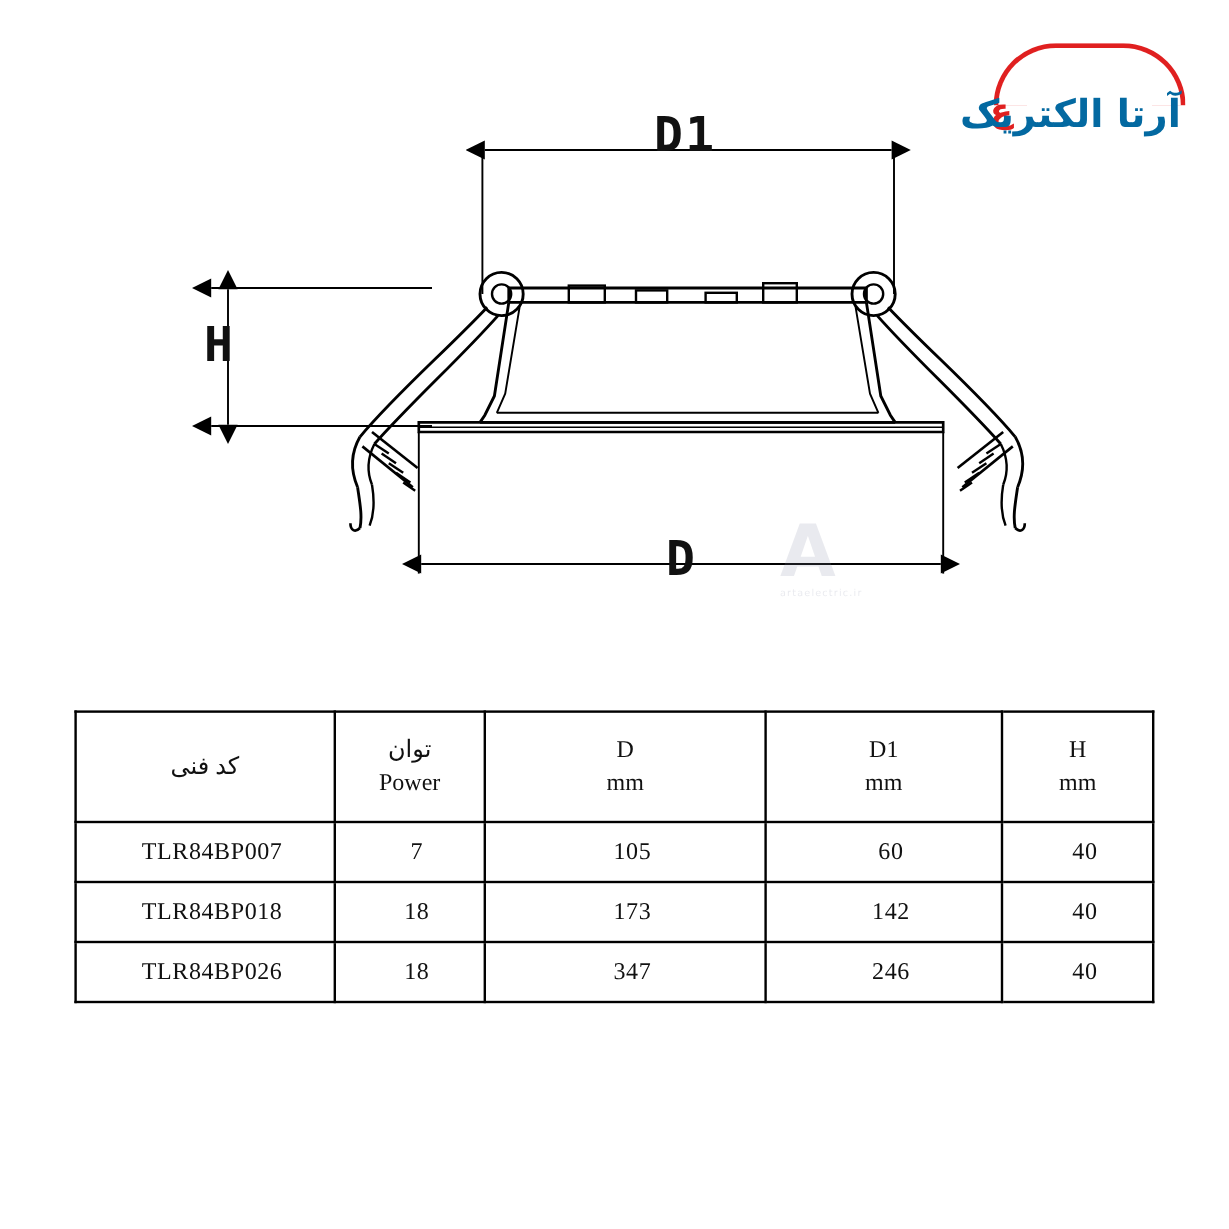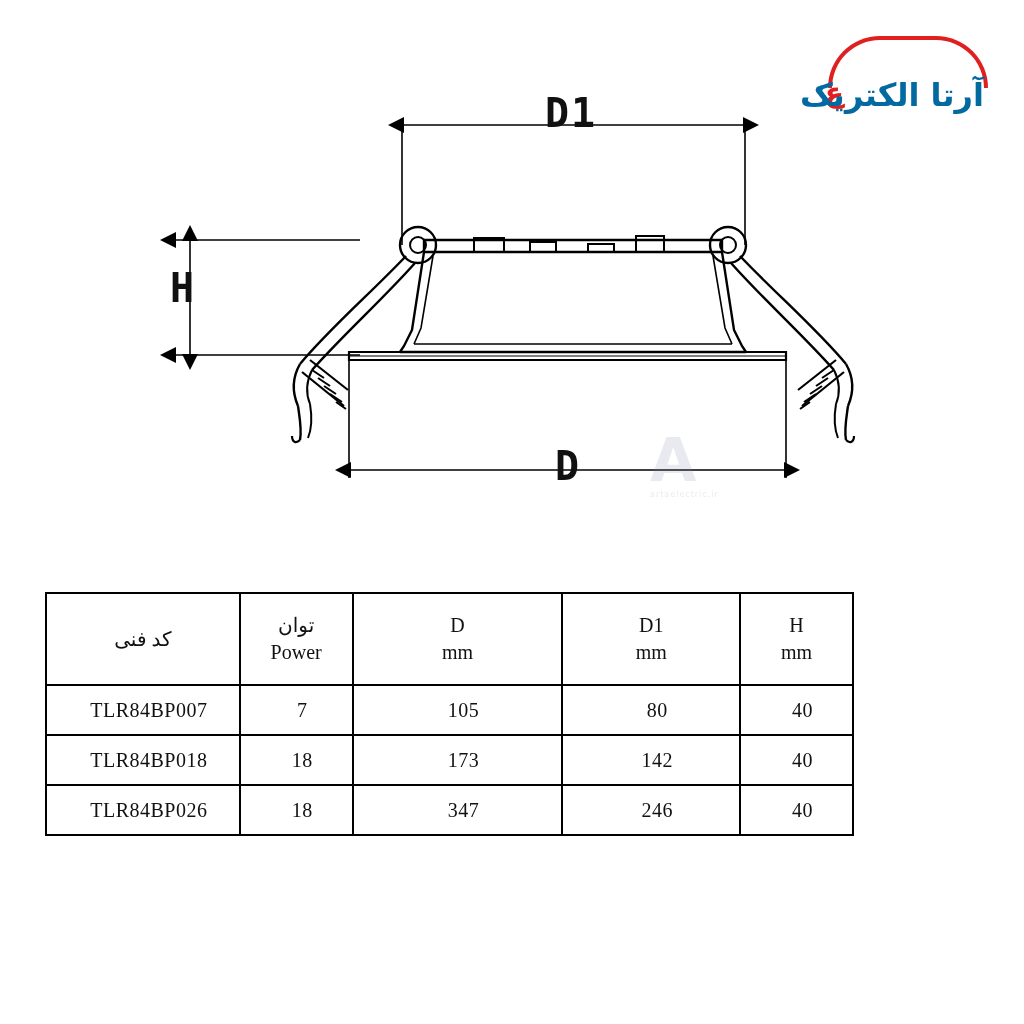--- a/index.html
+++ b/index.html
@@ -85,23 +85,23 @@
   #watermark .wm-text {
     font-family: "DejaVu Sans", sans-serif;
     font-size: 8px;
     color: #8a8fa8;
     letter-spacing: 1px;
   }
 
   
   #spec-table {
     position: absolute;
-    left: 45px;
+    left: 62px;
     top: 592px;
-    width: 809px;
+    width: 900px;
     border-collapse: collapse;
     table-layout: fixed;
   }
   #spec-table td, #spec-table th {
     border: 2px solid #000000;
     text-align: center;
     vertical-align: middle;
     font-family: "Liberation Serif", serif;
     font-size: 20px;
     color: #111111;
@@ -259,21 +259,21 @@
         <span class="hdr-line1">H</span>
         <span class="hdr-line2">mm</span>
       </td>
     </tr>
   </thead>
   <tbody>
     <tr>
       <td class="code-cell">TLR84BP007</td>
       <td>7</td>
       <td>105</td>
-      <td>80</td>
+      <td>60</td>
       <td>40</td>
     </tr>
     <tr>
       <td class="code-cell">TLR84BP018</td>
       <td>18</td>
       <td>173</td>
       <td>142</td>
       <td>40</td>
     </tr>
     <tr>

